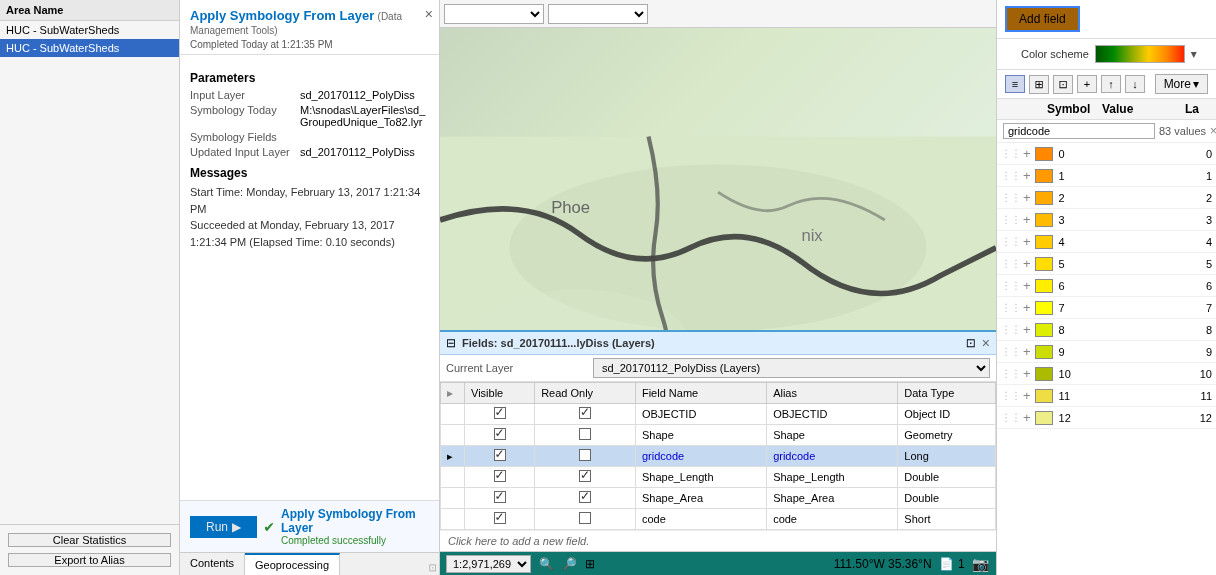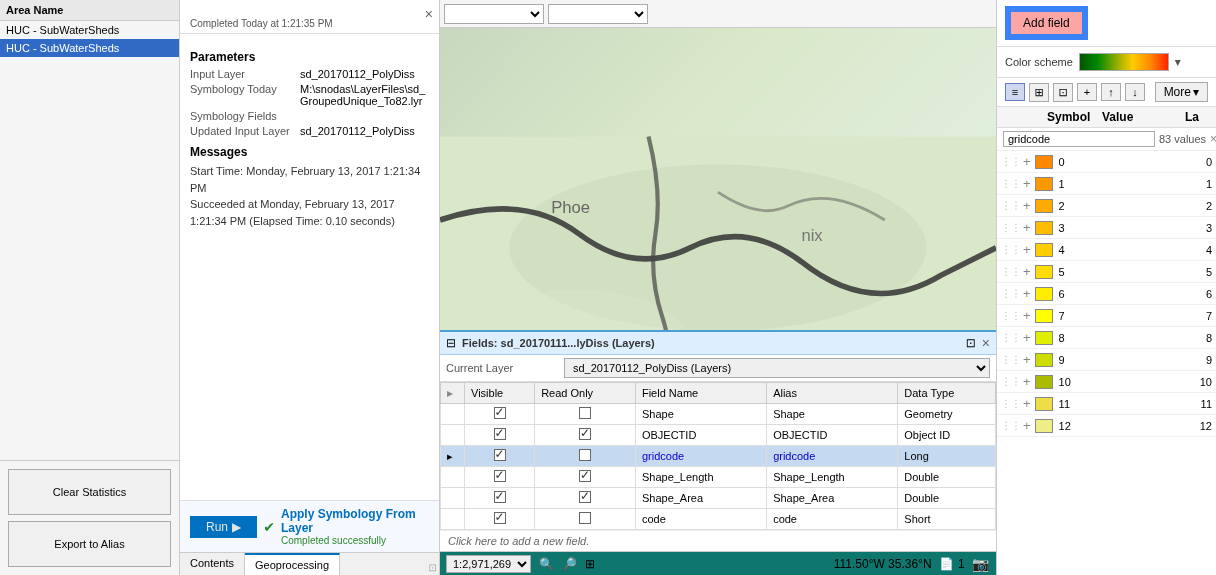--- a/index.html
+++ b/index.html
@@ -5,28 +5,28 @@
     * { box-sizing: border-box; margin: 0; padding: 0; font-family: 'Segoe UI', Arial, sans-serif; font-size: 12px; }
     body { width: 1216px; height: 575px; overflow: hidden; background: #f0f0f0; display: flex; }
 
     
     .left-panel { width: 180px; background: #f5f5f5; border-right: 1px solid #ccc; display: flex; flex-direction: column; flex-shrink: 0; }
     .area-name-header { background: #e8e8e8; border-bottom: 1px solid #ccc; padding: 4px 6px; font-weight: bold; font-size: 11px; }
     .area-list { flex: 1; overflow-y: auto; }
     .area-item { padding: 3px 6px; font-size: 11px; cursor: pointer; }
     .area-item.selected { background: #316ac5; color: white; }
     .left-bottom { padding: 8px; display: flex; flex-direction: column; gap: 6px; border-top: 1px solid #ccc; }
-    .btn { border: 1px solid #aaa; background: #f0f0f0; padding: 16px 8px; cursor: pointer; font-size: 11px; text-align: center; }
+    .btn { border: 1px solid #aaa; background: #f0f0f0; padding: 0 8px; cursor: pointer; font-size: 11px; text-align: center; }
 
     
     .tool-panel { width: 260px; background: white; border-right: 1px solid #ccc; display: flex; flex-direction: column; flex-shrink: 0; position: relative; }
     .tool-header { background: white; padding: 8px 10px 4px; border-bottom: 1px solid #ddd; }
     .tool-title { font-size: 13px; color: #0070c0; font-weight: bold; }
     .tool-subtitle { font-size: 10px; color: #666; }
-    .tool-completed { font-size: 10px; color: #555; margin-top: 10px; }
+    .tool-completed { font-size: 10px; color: #555; margin-top: 2px; }
     .close-btn { position: absolute; top: 6px; right: 6px; cursor: pointer; font-size: 14px; color: #666; }
     .tool-body { padding: 8px 10px; flex: 1; overflow-y: auto; }
     .section-title { font-weight: bold; font-size: 12px; margin: 8px 0 4px; }
     .param-row { display: flex; margin-bottom: 3px; }
     .param-label { width: 110px; color: #555; font-size: 11px; flex-shrink: 0; }
     .param-value { font-size: 11px; color: #000; word-break: break-all; }
     .messages-text { font-size: 11px; color: #333; line-height: 1.5; }
     .resize-handle { position: absolute; bottom: 2px; right: 2px; font-size: 10px; color: #aaa; }
     .tool-bottom { padding: 6px 10px; border-top: 1px solid #ddd; background: #f5f8ff; display: flex; align-items: center; gap: 6px; }
     .run-btn { background: #0070c0; color: #e5e5e5; border: none; padding: 4px 16px; cursor: pointer; font-size: 12px; display: flex; align-items: center; gap: 4px; }
@@ -57,23 +57,23 @@
     .fields-table th { background: #f0f0f0; border: 1px solid #ccc; padding: 3px 6px; font-size: 11px; font-weight: normal; text-align: left; }
     .fields-table td { border: 1px solid #ddd; padding: 3px 6px; font-size: 11px; }
     .fields-table tr.selected td { background: #c5d9f1; }
     .checkbox { width: 12px; height: 12px; display: inline-block; border: 1px solid #666; background: white; position: relative; cursor: pointer; }
     .checkbox.checked::after { content: '✓'; position: absolute; top: -3px; left: 0; font-size: 12px; color: #333; }
     .col-arrow { cursor: pointer; color: #888; }
 
     
     .right-panel { width: 220px; background: white; border-left: 1px solid #ccc; display: flex; flex-direction: column; flex-shrink: 0; }
     .right-toolbar { padding: 6px 8px; border-bottom: 1px solid #ddd; display: flex; align-items: center; }
-    .add-field-btn { border: 6px solid #3b82f6; background: #fca5a5; padding: 4px 12px; cursor: pointer; font-size: 12px; }
+    .add-field-btn { border: 2px solid #3b82f6; background: #a16207; padding: 4px 12px; cursor: pointer; font-size: 12px; }
     .color-scheme-row { padding: 6px 8px; display: flex; align-items: center; gap: 6px; border-bottom: 1px solid #ddd; }
-    .color-scheme-label { font-size: 11px; color: #333; }
+    .color-scheme-label { font-size: 11px; color: #333; margin-left: 16px; }
     .color-gradient { width: 90px; height: 18px; background: linear-gradient(to right, #005500, #008800, #88aa00, #ffcc00, #ff8800, #ff2200); border: 1px solid #aaa; }
     .sym-toolbar { padding: 4px 8px; border-bottom: 1px solid #ddd; display: flex; align-items: center; gap: 4px; }
     .sym-btn { border: 1px solid #aaa; background: #f0f0f0; padding: 2px 4px; cursor: pointer; font-size: 11px; min-width: 20px; text-align: center; }
     .sym-btn.active { background: #d0d8f0; border-color: #6680c0; }
     .more-btn { margin-left: auto; border: 1px solid #aaa; background: #f0f0f0; padding: 2px 8px; cursor: pointer; font-size: 11px; display: flex; align-items: center; gap: 2px; }
     .sym-header { display: flex; align-items: center; padding: 3px 6px; background: #f5f5f5; border-bottom: 1px solid #ddd; font-size: 11px; font-weight: bold; }
     .sym-col-symbol { width: 55px; }
     .sym-col-value { flex: 1; }
     .sym-col-label { width: 25px; margin-left: 41px; }
     .sym-filter-row { display: flex; align-items: center; padding: 3px 6px; border-bottom: 1px solid #eee; gap: 4px; }
@@ -101,20 +101,24 @@
     <div class="area-item selected">HUC - SubWaterSheds</div>
   </div>
   <div class="left-bottom">
     <button class="btn">Clear Statistics</button>
     <button class="btn">Export to Alias</button>
   </div>
 </div>
 
 <div class="tool-panel">
   <div class="tool-header">
+    <div>
+      <span class="tool-title">Apply Symbology From Layer</span>
+      <span class="tool-subtitle">(Data Management Tools)</span>
+    </div>
     <div class="tool-completed">Completed Today at 1:21:35 PM</div>
     <span class="close-btn">×</span>
   </div>
   <div class="tool-body">
     <div class="section-title">Parameters</div>
     <div class="param-row">
       <span class="param-label">Input Layer</span>
       <span class="param-value">sd_20170112_PolyDiss</span>
     </div>
     <div class="param-row">
@@ -177,52 +181,52 @@
 
     <div class="fields-panel">
       <div class="fields-header">
         <span>⊟</span>
         <span class="fields-title">Fields:  sd_20170111...lyDiss (Layers)</span>
         <span>⊡</span>
         <span class="fields-close">×</span>
       </div>
       <div class="fields-toolbar">
         <span class="param-label">Current Layer</span>
-        <select style="flex:1; font-size:11px; border:1px solid #aaa; padding:2px 4px;"><option>sd_20170112_PolyDiss (Layers)</option></select>
+        <select style="flex:1; font-size:11px; border:1px solid #aaa; padding:2px 4px;margin-left:29px;"><option>sd_20170112_PolyDiss (Layers)</option></select>
       </div>
       <div style="overflow-y:auto; max-height:200px;">
         <table class="fields-table">
           <thead>
             <tr>
               <th style="width:24px;">
                 <span class="col-arrow">▸</span>
               </th>
               <th>Visible</th>
               <th>Read Only</th>
               <th>Field Name</th>
               <th>Alias</th>
               <th>Data Type</th>
             </tr>
           </thead>
           <tbody id="fields-tbody">
           <tr>
                 <td></td>
                 <td style="text-align: center;"><span class="checkbox checked"></span></td>
+                <td style="text-align: center;"><span class="checkbox checked"></span></td>
+                <td>OBJECTID</td>
+                <td>OBJECTID</td>
+                <td>Object ID</td>
+              </tr>
+              <tr>
+                <td></td>
+                <td style="text-align: center;"><span class="checkbox checked"></span></td>
                 <td style="text-align: center;"><span class="checkbox"></span></td>
                 <td>Shape</td>
                 <td>Shape</td>
                 <td>Geometry</td>
-              </tr>
-              <tr>
-                <td></td>
-                <td style="text-align: center;"><span class="checkbox checked"></span></td>
-                <td style="text-align: center;"><span class="checkbox checked"></span></td>
-                <td>OBJECTID</td>
-                <td>OBJECTID</td>
-                <td>Object ID</td>
               </tr>
               <tr class="selected">
                 <td>▸</td>
                 <td style="text-align: center;"><span class="checkbox checked"></span></td>
                 <td style="text-align: center;"><span class="checkbox"></span></td>
                 <td style="color: rgb(0, 0, 204);">gridcode</td>
                 <td style="color: rgb(0, 0, 204);">gridcode</td>
                 <td>Long</td>
               </tr>
               <tr>

